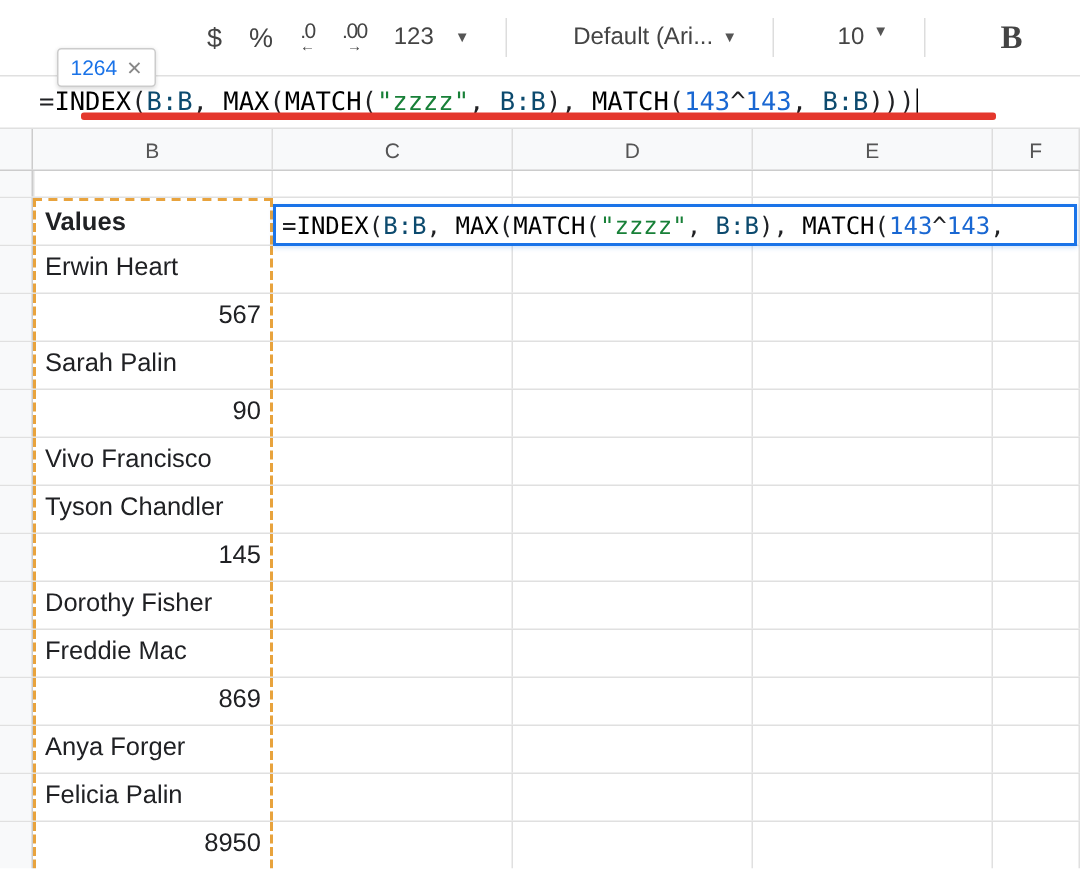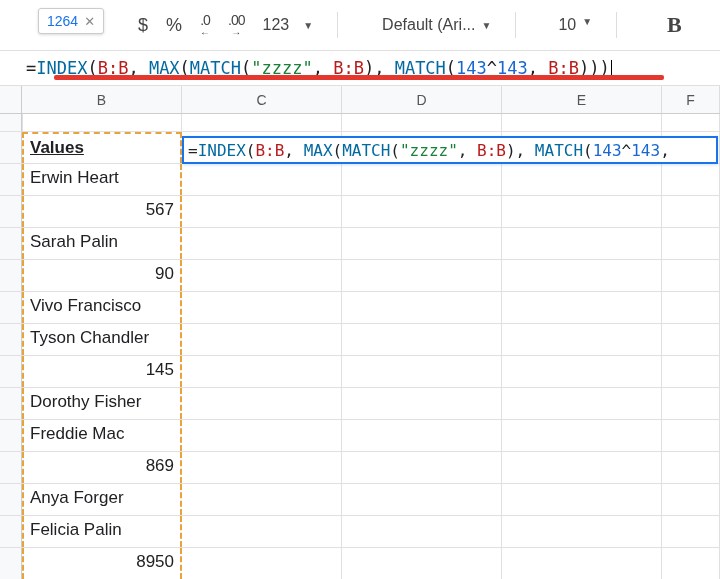--- a/index.html
+++ b/index.html
@@ -17,21 +17,21 @@
     height: 50px;
     display: flex;
     align-items: center;
     padding: 0 8px;
     gap: 18px;
     color: #333;
   }
   .result-badge {
     position: absolute;
     left: 38px;
-    top: 8px;
+    top: 32px;
     background: #fff;
     border: 1px solid #ccc;
     border-radius: 3px;
     padding: 4px 8px;
     box-shadow: 0 1px 3px rgba(0,0,0,0.15);
     display: flex;
     align-items: center;
     gap: 6px;
     font-size: 14px;
     color: #1a73e8;
@@ -86,22 +86,22 @@
   .formula-underline {
     position: absolute;
     left: 28px;
     right: 48px;
     bottom: -2px;
     height: 5px;
     background: #e4372d;
     border-radius: 2px;
   }
   .formula-wrap { position: relative; }
-  .fn { color: #0369a1; }
-  .ref { color: #b91c1c; }
+  .fn { color: #000000; }
+  .ref { color: #0c4a6e; }
   .str { color: #188038; }
   .num { color: #1967d2; }
   .paren { color: #202124; }
   .cursor-bar {
     display:inline-block;
     width:1px; height:18px;
     background:#000;
     vertical-align: middle;
     margin-left:1px;
   }
@@ -149,21 +149,21 @@
     color: #202124;
     padding: 4px 6px;
     overflow: visible;
     white-space: nowrap;
     position: relative;
   }
   .cell.col-B {
     border-left: 2px dashed #e8a33d;
     border-right: 2px dashed #e8a33d;
   }
-  .bold { font-weight: 700; text-decoration: underline; }
+  .bold { font-weight: 700; }
   .num-cell { text-align: right; }
 
   .active-cell-overlay {
     position: absolute;
     border: 2px solid #1a73e8;
     background: #fff;
     font-family: "Consolas","Menlo",monospace;
     font-size: 16px;
     color: #202124;
     padding: 3px 4px;

